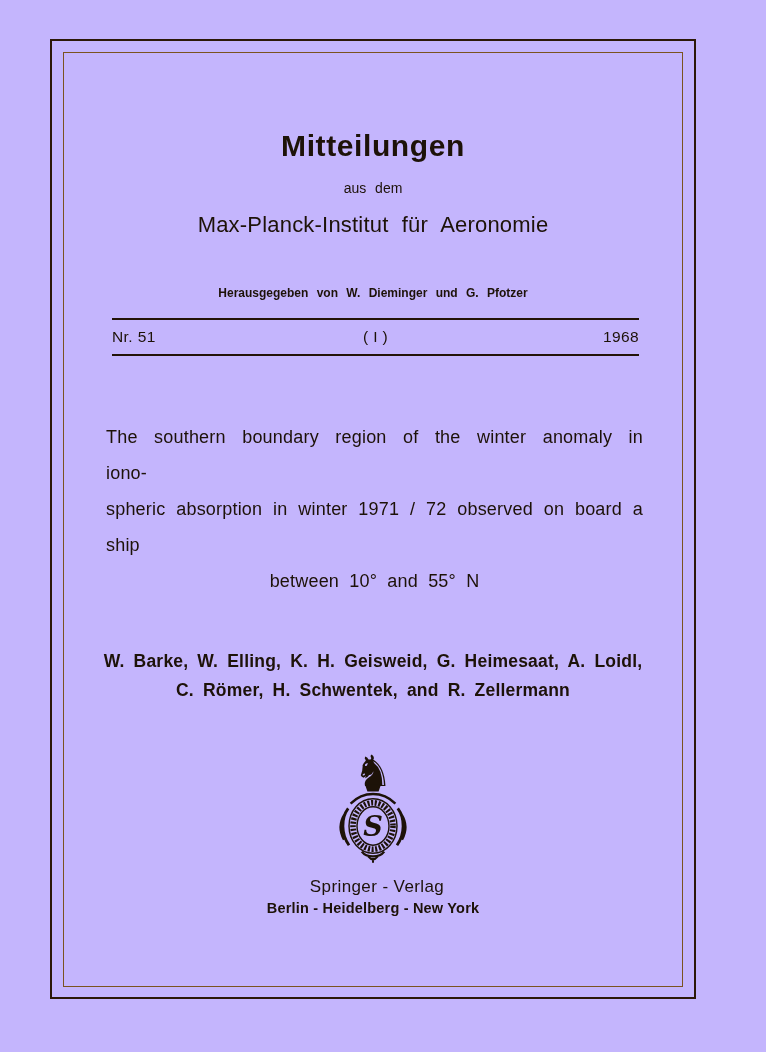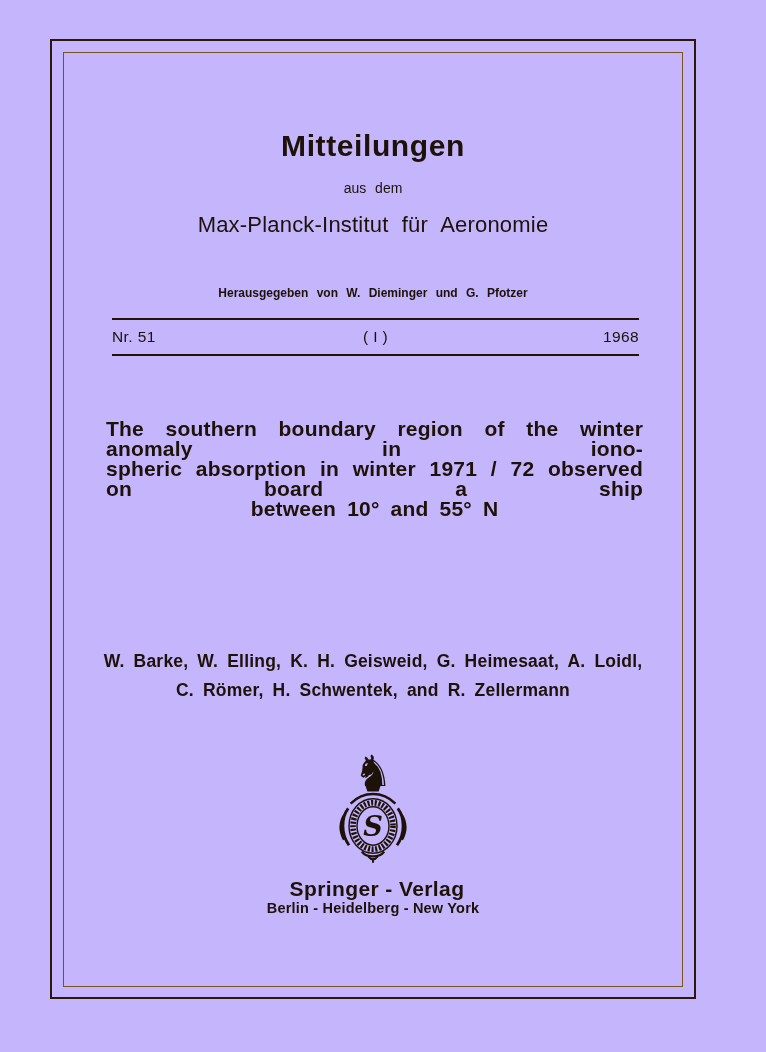--- a/index.html
+++ b/index.html
@@ -56,22 +56,22 @@
     font-size: 15.5px; font-weight: 400; letter-spacing: 0.4px;
   }
   .issue-bar span { flex: 1; }
   .issue-number { text-align: left; }
   .issue-part   { text-align: center; }
   .issue-year   { text-align: right; }
 
   .article-title {
     position: absolute;
     left: 54px; width: 537px; top: 378px;
-    font-size: 21px; font-weight: 700;
-    line-height: 20px; word-spacing: 5px; letter-spacing: 0.2px;
+    font-size: 18px; font-weight: 400;
+    line-height: 36px; word-spacing: 5px; letter-spacing: 0.2px;
   }
   .t-line { text-align: center; }
   .t-line.justified { text-align: justify; text-align-last: justify; }
 
   .by-label {
     top: 561px;
     font-size: 17px; font-weight: 700;
   }
   .authors {
     top: 606px;
@@ -82,21 +82,21 @@
   .logo {
     position: absolute;
     left: 50%; transform: translateX(-50%);
     top: 707px;
     width: 80px; height: 116px;
   }
   .logo svg { display: block; width: 80px; height: 116px; }
 
   .publisher-name {
     top: 836px;
-    font-size: 21px; font-weight: 700; letter-spacing: 0.4px; margin-left: 8px;
+    font-size: 17px; font-weight: 400; letter-spacing: 0.4px; margin-left: 8px;
   }
   .publisher-cities {
     top: 859px;
     font-size: 14.5px; font-weight: 700; letter-spacing: 0.2px;
   }
 </style>
 </head>
 <body>
 
 <div class="page">

